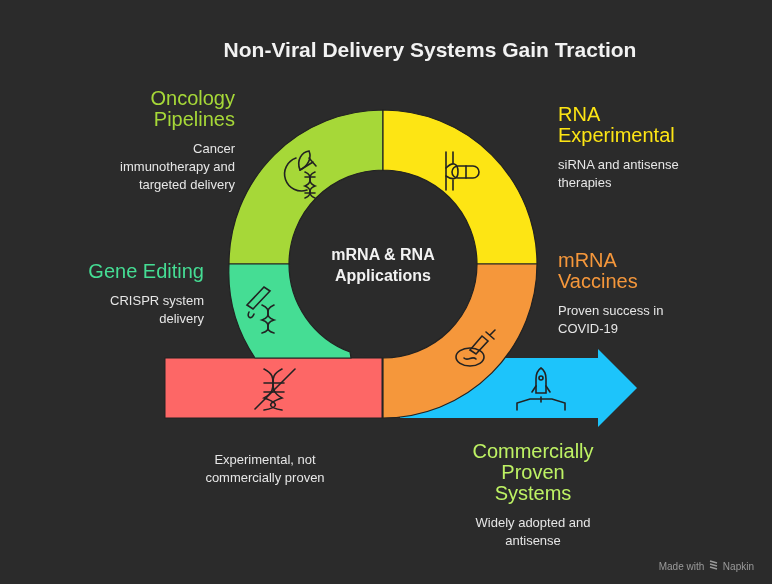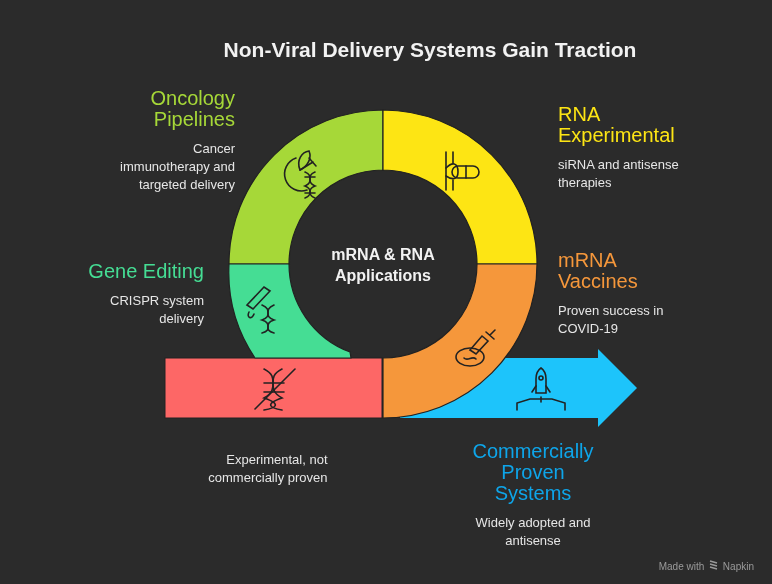--- a/index.html
+++ b/index.html
@@ -111,25 +111,25 @@
 
 <div class="label left" style="left: 558px; top: 250px; width: 130px;">
   <div class="h" style="color:#f5973b">
     <div>mRNA</div>
       <div>Vaccines</div>
   </div>
   <div class="d" style="width:115px;">Proven success in COVID-19</div>
 </div>
 
 <div class="label center" style="left: 180px; top: 441px; width: 170px;">
-  <div class="d" style="width:125px; margin-left:auto; margin-right:auto;text-align:right;">Experimental, not commercially proven</div>
+  <div class="d" style="width:125px; margin-left:auto; margin-right:auto;">Experimental, not commercially proven</div>
 </div>
 
 <div class="label center" style="left: 458px; top: 441px; width: 150px;">
-  <div class="h" style="color:#0ea5e9">
+  <div class="h" style="color:#bef264">
     <div>Commercially</div>
       <div>Proven</div>
       <div>Systems</div>
   </div>
   <div class="d" style="width:125px; margin-left:auto; margin-right:auto;">Widely adopted and antisense</div>
 </div>
 
 <div class="footer">
   <span>Made with</span>
   <span class="logo">

